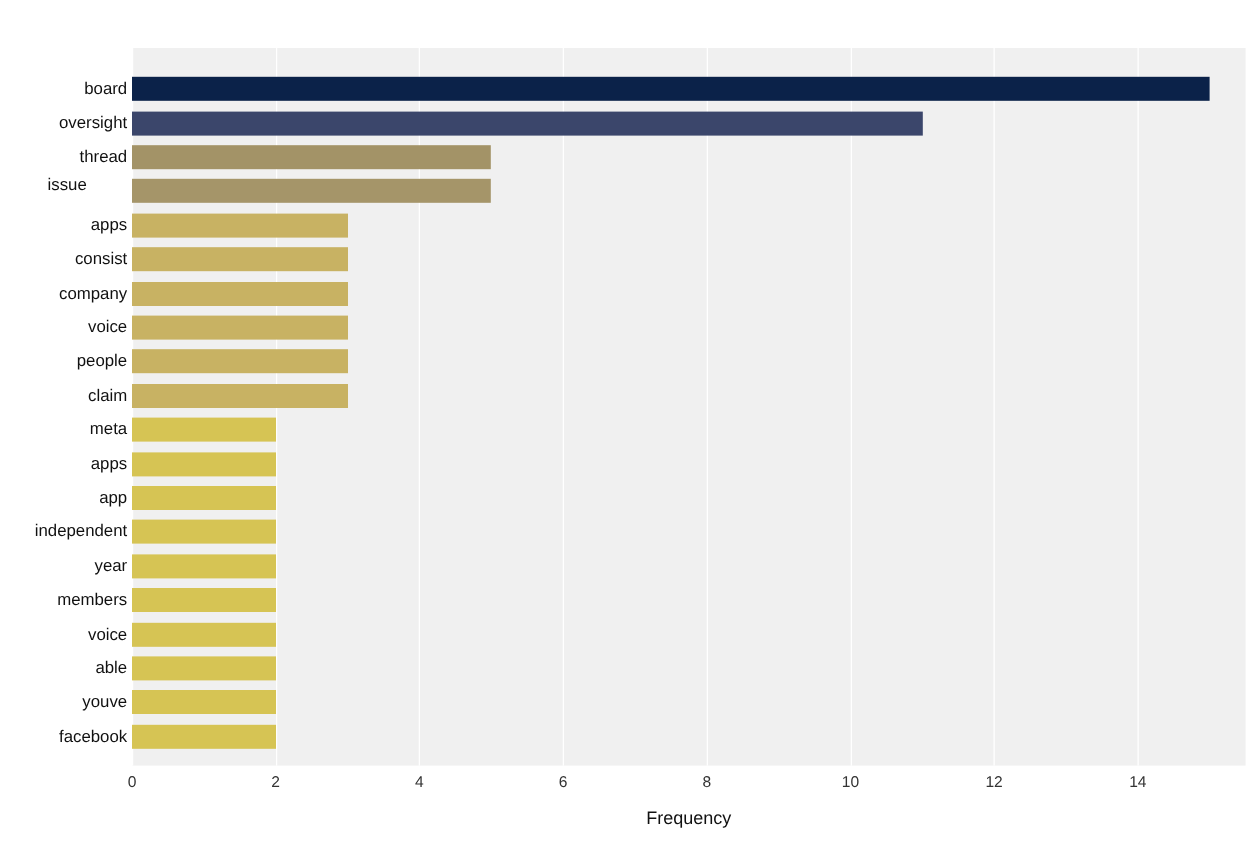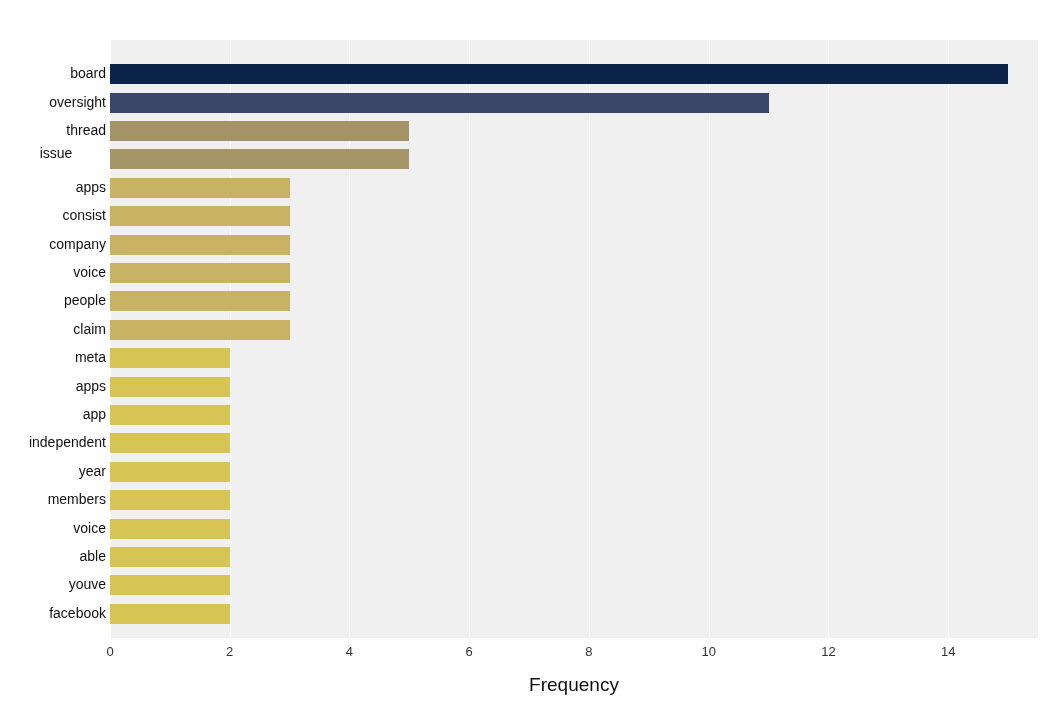--- a/index.html
+++ b/index.html
@@ -76,21 +76,21 @@
       width: 40px;
       margin-left: -20px;
       text-align: center;
       font-size: 13px;
       color: #333;
     }
     .xlabel {
       position: absolute;
       left: 0; right: 0;
       text-align: center;
-      font-size: 19px;
+      font-size: 15px;
       color: #111;
     }
     .xticks-wrap {
       position: absolute;
       left: 110px;
       top: 644px;
       width: 928px;
       height: 18px;
     }
     .xlabel-wrap {

